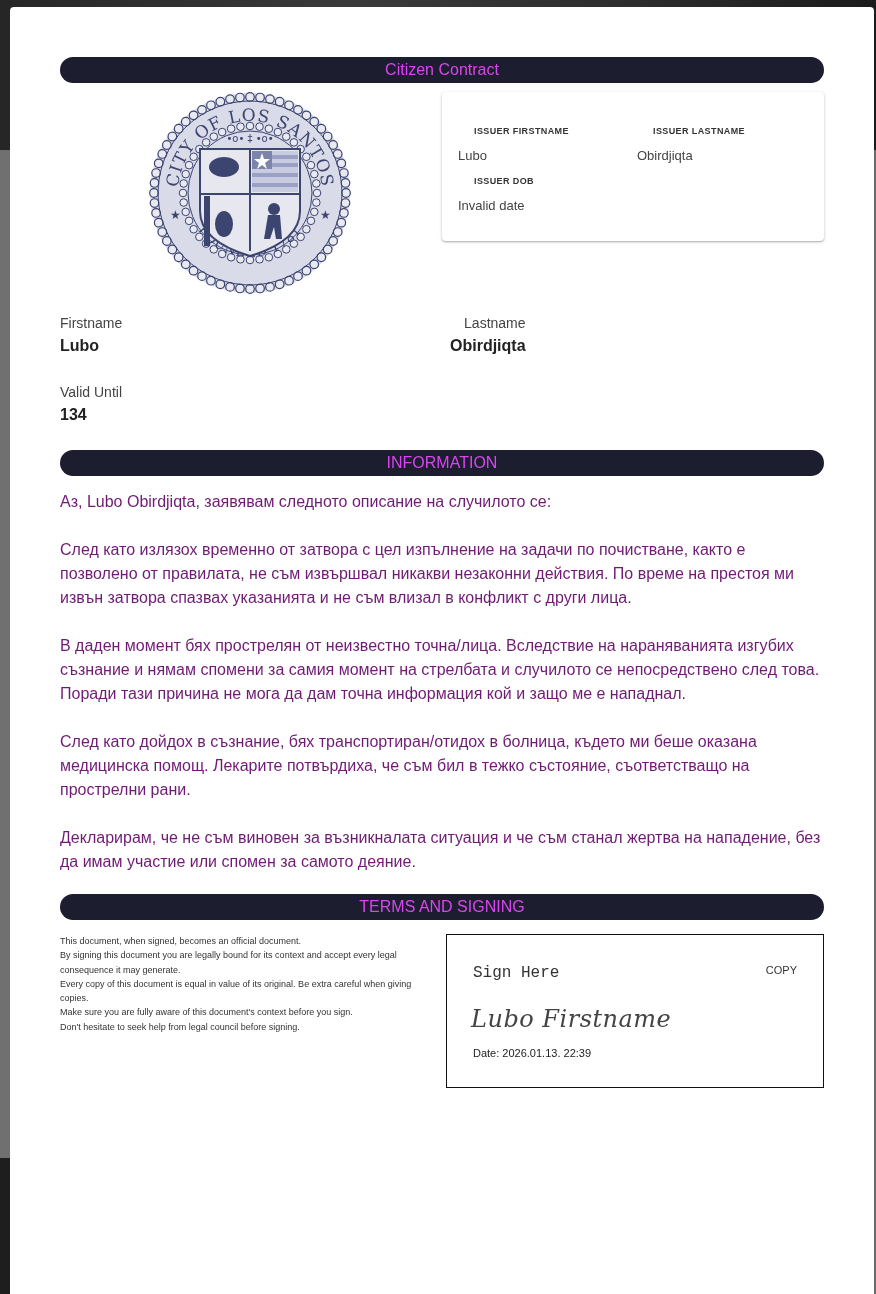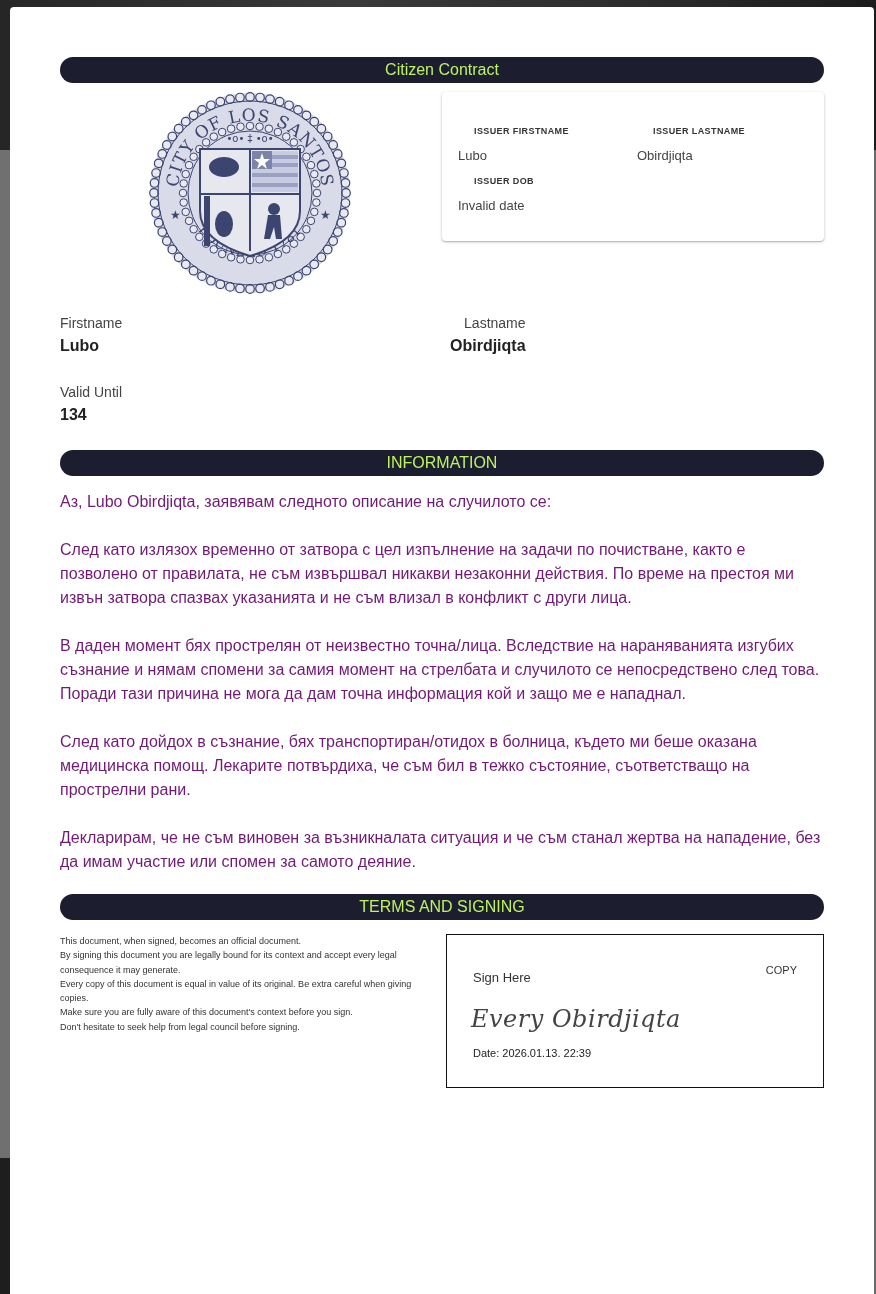--- a/index.html
+++ b/index.html
@@ -30,21 +30,21 @@
     background: #ffffff;
     border-radius: 4px 4px 0 0;
   }
   .content {
     position: absolute; left: 50px; top: 50px; width: 764px;
   }
   .section-bar {
     width: 764px; height: 26px;
     background: #1c1d2e;
     border-radius: 13px;
-    color: #bef264;
+    color: #d946ef;
     text-align: center;
     font-size: 16px;
     line-height: 26px;
     letter-spacing: 0;
   }
   .top-row {
     position: relative; height: 220px;
   }
   .seal {
     position: absolute; left: 88px; top: 8px; width: 204px; height: 204px;
@@ -74,21 +74,21 @@
   .info-text p { margin-bottom: 24px; }
   .terms-row { position: relative; margin-top: 6px; height: 170px; }
   .terms-text {
     position: absolute; left: 0; top: 8px; width: 380px;
     font-size: 9px; line-height: 14.3px; color: #333;
   }
   .sign-box {
     position: absolute; left: 386px; top: 8px; width: 378px; height: 154px;
     border: 1px solid #111;
   }
-  .sign-here { position: absolute; left: 26px; top: 35px; font-size: 13px; color: #333; }
+  .sign-here { position: absolute; left: 26px; top: 29px; font-size: 16px; color: #333; font-family: Liberation Mono, monospace; }
   .copy-label { position: absolute; right: 26px; top: 29px; font-size: 11px; color: #333; }
   .signature {
     position: absolute; left: 24px; top: 70px;
     font-family: "DejaVu Serif", serif; font-style: italic;
     font-size: 24px; color: #444; letter-spacing: 0.5px; font-weight: 200;
   }
   .sign-date { position: absolute; left: 26px; top: 112px; font-size: 11px; color: #222; }
 </style>
 </head>
 <body>
@@ -296,19 +296,19 @@
       <div class="terms-text">
         <div>This document, when signed, becomes an official document.</div>
         <div>By signing this document you are legally bound for its context and accept every legal consequence it may generate.</div>
         <div>Every copy of this document is equal in value of its original. Be extra careful when giving copies.</div>
         <div>Make sure you are fully aware of this document's context before you sign.</div>
         <div>Don't hesitate to seek help from legal council before signing.</div>
       </div>
       <div class="sign-box">
         <div class="sign-here">Sign Here</div>
         <div class="copy-label">COPY</div>
-        <div class="signature">Every Obirdjiqta</div>
+        <div class="signature">Lubo Firstname</div>
         <div class="sign-date">Date: 2026.01.13. 22:39</div>
       </div>
     </div>
 
   </div>
 </div>
 
 </body></html>

